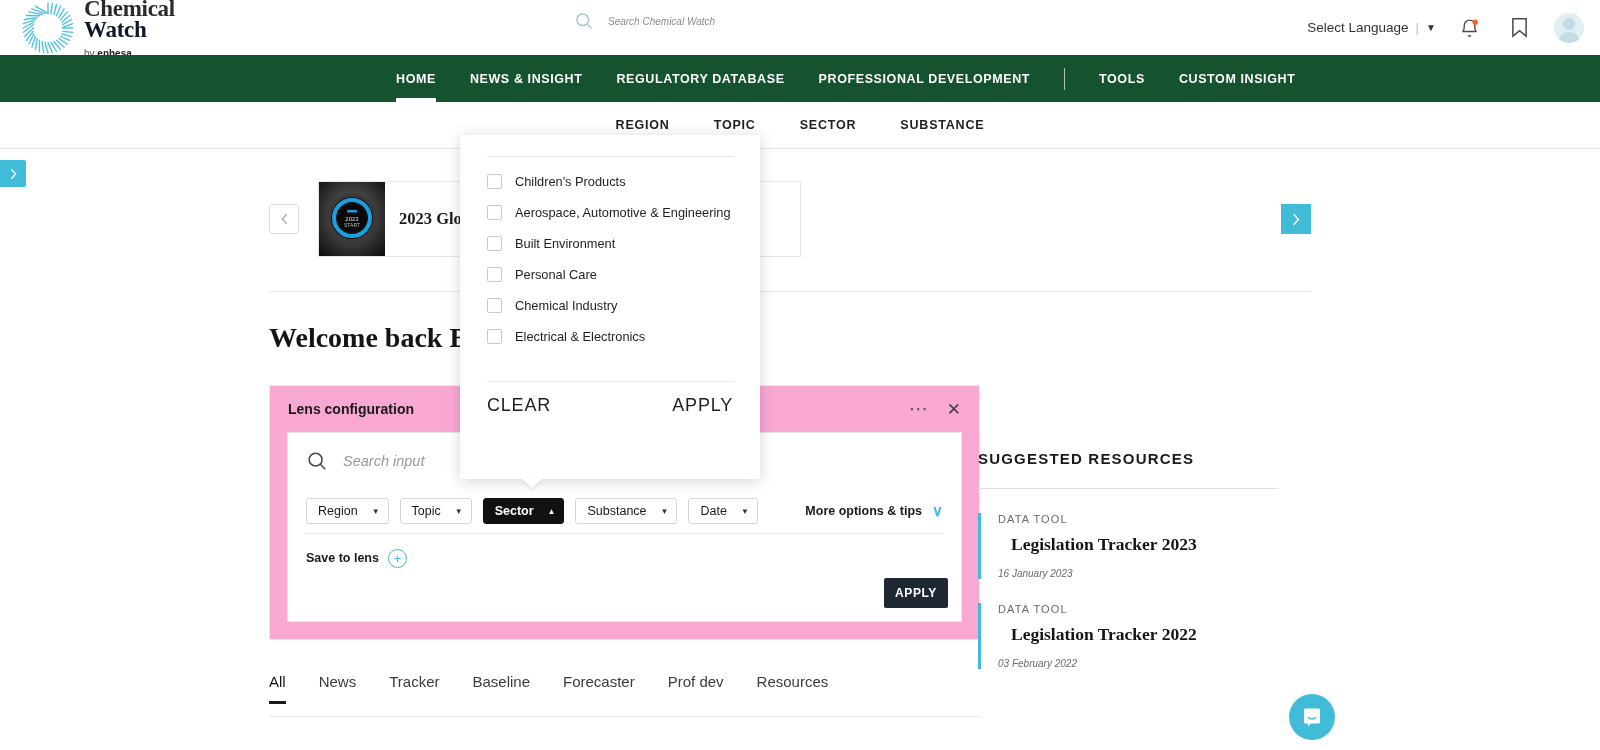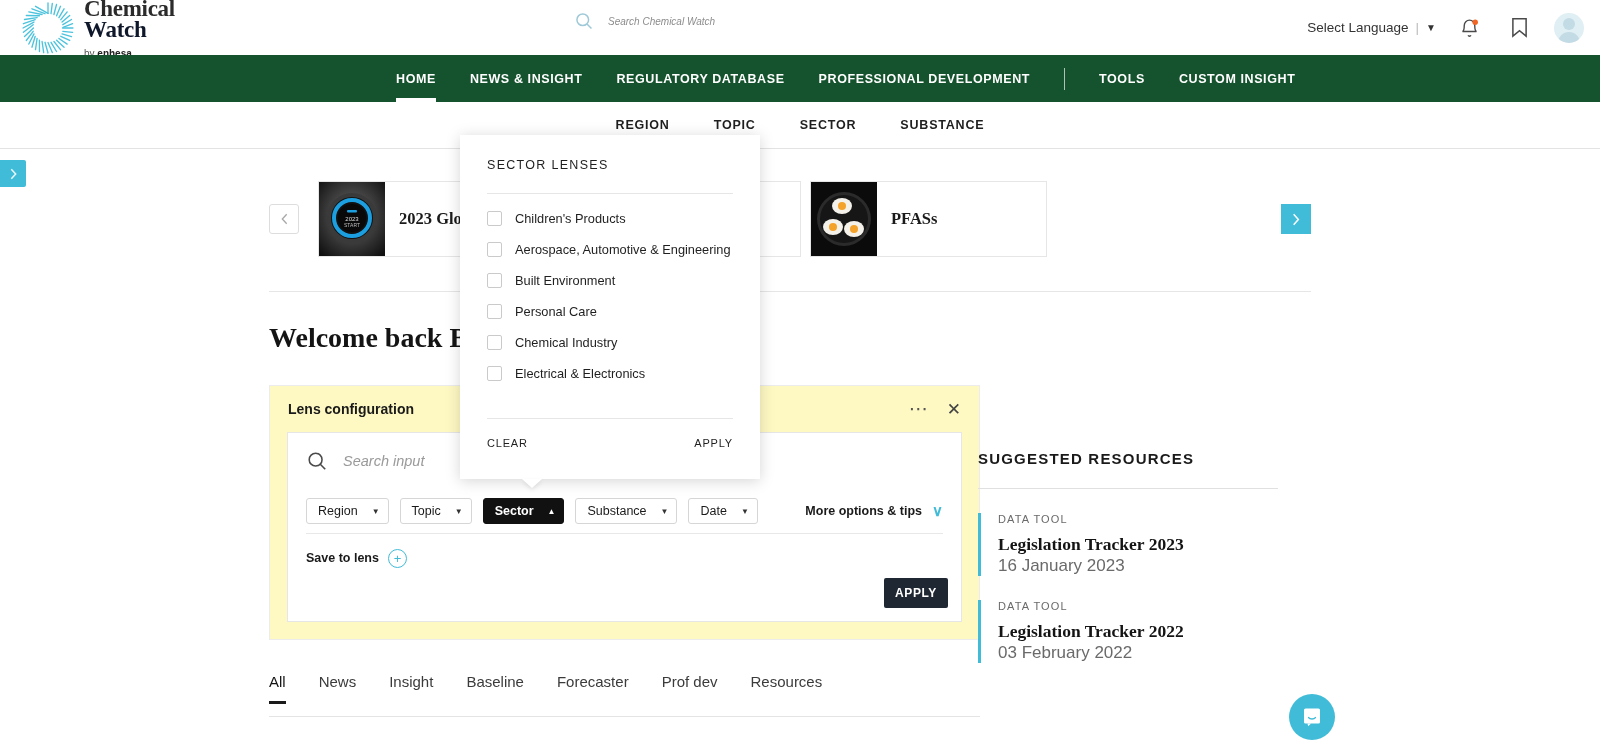--- a/index.html
+++ b/index.html
@@ -109,21 +109,21 @@
   
   .welcome {
     position: absolute; left: 269px; top: 322px;
     font-family: "Liberation Serif", serif; font-weight: bold; font-size: 28px; color: #141414;
     white-space: nowrap;
   }
 
   
   .lens-panel {
     position: absolute; left: 269px; top: 385px; width: 711px; height: 255px;
-    background: #fef9c3; border: 1px solid #ececec;
+    background: #f9a8d4; border: 1px solid #ececec;
   }
   .lens-head { height: 46px; display: flex; align-items: center; padding: 0 18px; }
   .lens-title { font-size: 14px; font-weight: bold; color: #1a1a1a; }
   .lens-head-actions { margin-left: auto; display: flex; align-items: center; gap: 18px; }
   .dots { font-size: 19px; color: #555; letter-spacing: 1px; line-height: 10px; }
   .xmark { font-size: 17px; color: #444; }
 
   .lens-body {
     margin: 0 17px; background: #fff; border: 1px solid #e6e6e6; height: 190px; padding: 0 18px;
   }
@@ -160,23 +160,23 @@
   }
 
   
   .sugg { position: absolute; left: 978px; top: 450px; width: 300px; }
   .sugg-title { font-size: 15px; font-weight: bold; letter-spacing: 1.2px; color: #1a1a1a; }
   .sugg-hr { height: 1px; background: #e0e0e0; margin-top: 21px; }
   .res-item { border-left: 3px solid #40bcd8; padding-left: 17px; margin-top: 24px; }
   .res-kind { font-size: 11px; letter-spacing: 1.1px; color: #6a6a6a; }
   .res-name {
     font-family: "Liberation Serif", serif; font-weight: bold; font-size: 17.5px;
-    color: #141414; margin-top: 9px;
-  }
-  .res-date { font-size: 17px; color: #6a6a6a; margin-top: 1px; }
+    color: #141414; margin-top: 9px; margin-left: 13px;
+  }
+  .res-date { font-size: 10px; color: #6a6a6a; margin-top: 13px; font-style: italic; }
 
   
   .btabs { position: absolute; left: 269px; top: 673px; width: 711px; display: flex; align-items: center; }
   .btab { font-size: 15px; color: #3b3b3b; margin-right: 33px; padding-bottom: 14px; position: relative; }
   .btab.active { color: #141414; }
   .btab.active::after { content:""; position:absolute; left:0; right:0; bottom:0; height:3px; background:#1a1a1a; }
   .btabs-line { position: absolute; left: 269px; top: 716px; width: 711px; height: 1px; background: #e4e4e4; }
 
   
   .dropdown {
@@ -186,21 +186,21 @@
   .dd-title {
     font-size: 12.5px; letter-spacing: 1.3px; color: #1f1f1f; padding: 23px 0 0 27px; font-weight: normal;
   }
   .dd-hr { height: 1px; background: #e6e6e6; margin: 21px 27px 0 27px; }
   .dd-list { margin: 9px 27px 0 27px; height: 215px; overflow: hidden; position: relative; }
   .dd-row { display: flex; align-items: center; height: 31px; }
   .cbox { width: 15px; height: 15px; border: 1px solid #cacaca; border-radius: 2px; background: #fff; flex: none; }
   .dd-lbl { font-size: 12.8px; color: #1f1f1f; margin-left: 13px; white-space: nowrap; }
   .dd-foot-hr { height: 1px; background: #e6e6e6; margin: 0 27px; }
   .dd-foot { display: flex; align-items: center; justify-content: space-between; padding: 0 27px; height: 47px; }
-  .dd-act { font-size: 11px; letter-spacing: .8px; color: #1f1f1f; }
+  .dd-act { font-size: 18px; letter-spacing: .8px; color: #1f1f1f; }
   .dd-tail {
     position: absolute; left: 62px; bottom: -9px; width: 0; height: 0;
     border-left: 10px solid transparent; border-right: 10px solid transparent; border-top: 9px solid #fff;
     filter: drop-shadow(0 2px 2px rgba(0,0,0,.10));
   }
 
   
   .chat {
     position: absolute; right: 21px; bottom: 10px; width: 46px; height: 46px; border-radius: 50%;
     background: #40bcd8; display: flex; align-items: center; justify-content: center;
@@ -359,34 +359,20 @@
               <circle cx="25" cy="58" r="3"></circle>
             <circle cx="38" cy="54" r="3"></circle>
               <circle cx="45" cy="44" r="3"></circle>
             <circle cx="48" cy="66" r="3"></circle>
               <circle cx="32" cy="69" r="3"></circle>
           </g>
         </svg>
         <div class="card-title">EU chemicals strategy</div>
       </div>
 
-      <div class="card">
-        <svg class="card-img" viewBox="0 0 66 74">
-          <rect width="66" height="74" fill="#0b0b0b"></rect>
-          <circle cx="33" cy="37" r="27" fill="#2b2b2b"></circle>
-          <circle cx="33" cy="37" r="24" fill="#161616"></circle>
-          <ellipse cx="31" cy="24" rx="10" ry="8" fill="#f4f1ea"></ellipse>
-          <circle cx="31" cy="24" r="4" fill="#f5a22a"></circle>
-          <ellipse cx="22" cy="45" rx="10" ry="8" fill="#f4f1ea"></ellipse>
-          <circle cx="22" cy="45" r="4" fill="#f5a22a"></circle>
-          <ellipse cx="43" cy="47" rx="10" ry="8" fill="#f4f1ea"></ellipse>
-          <circle cx="43" cy="47" r="4" fill="#f5a22a"></circle>
-        </svg>
-        <div class="card-title">PFASs</div>
-      </div>
 
     </div>
     <div class="car-arrow-right">
       <svg width="12" height="15" viewBox="0 0 12 16" fill="none" stroke="#ffffff" stroke-width="1.6">
         <path d="M3.5 2.5L8.5 8l-5 5.5"></path>
       </svg>
     </div>
   </div>
   <div class="car-divider"></div>
 
@@ -462,29 +448,28 @@
       <div class="res-kind">DATA TOOL</div>
       <div class="res-name">Legislation Tracker 2022</div>
       <div class="res-date">03 February 2022</div>
     </div>
   </div>
 
   <div class="btabs-line"></div>
   <div class="btabs">
     <div class="btab active">All</div>
     <div class="btab">News</div>
-    <div class="btab">Insight</div>
+    <div class="btab">Tracker</div>
     <div class="btab">Baseline</div>
     <div class="btab">Forecaster</div>
     <div class="btab">Prof dev</div>
     <div class="btab">Resources</div>
   </div>
 
   <div class="dropdown">
-    <div class="dd-title">SECTOR LENSES</div>
     <div class="dd-hr"></div>
 
     <div class="dd-list">
       <div class="dd-row">
         <span class="cbox"></span>
         <span class="dd-lbl">Children's Products</span>
       </div>
       <div class="dd-row">
         <span class="cbox"></span>
         <span class="dd-lbl">Aerospace, Automotive &amp; Engineering</span>

